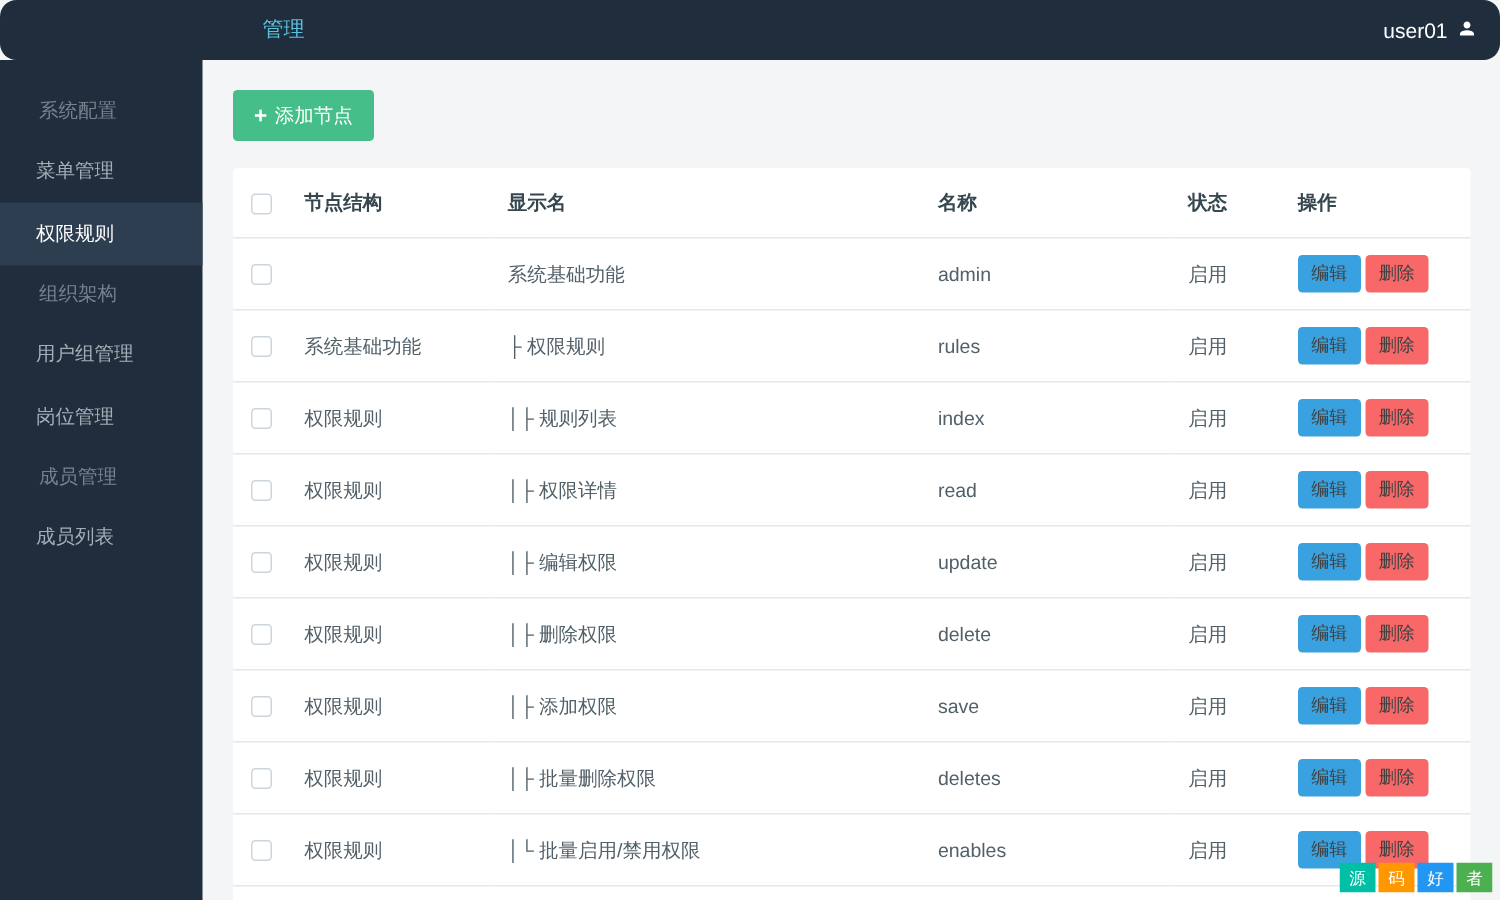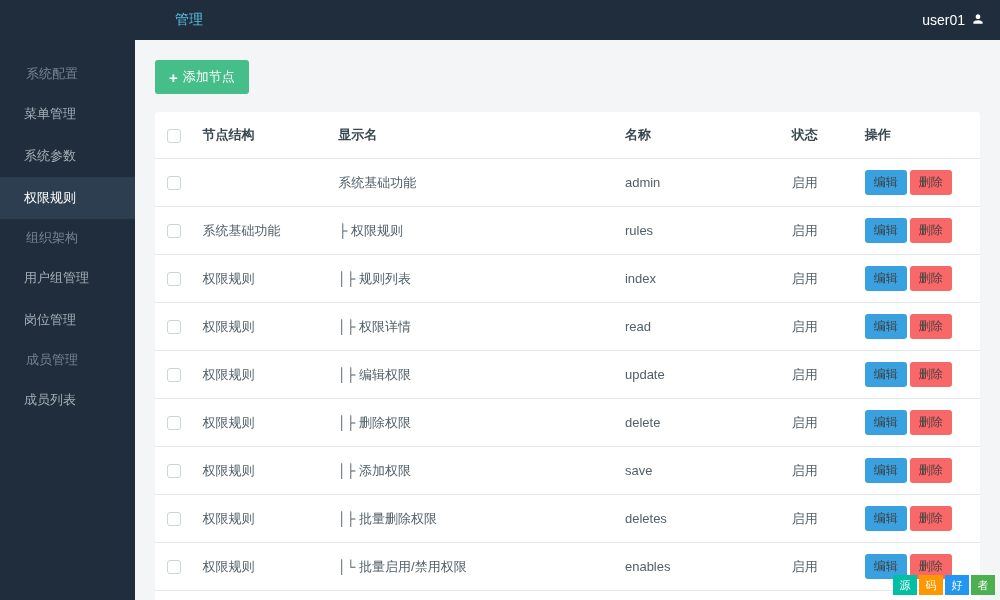--- a/index.html
+++ b/index.html
@@ -1,18 +1,18 @@
 <!DOCTYPE html>
 <html><head>
   <meta charset="utf-8">
   <style>
     * { margin: 0; padding: 0; box-sizing: border-box; }
     body { font-family: "Microsoft YaHei", Arial, sans-serif; font-size: 13px; color: #333; background: #f4f5f7; }
     
-    .topbar { height: 40px; background: #1f2d3d; display: flex; align-items: center; justify-content: space-between; padding: 0 15px; }
+    .topbar { height: 40px; background: #1f2d3d; display: flex; align-items: center; justify-content: space-between; padding: 0 15px; border-radius: 11px; }
     .topbar-left { display: flex; align-items: center; gap: 40px; }
     .topbar-logo { width: 120px; height: 20px; }
     .topbar-nav { color: #5bc0de; font-size: 14px; }
     .topbar-user { color: #ffffff; display: flex; align-items: flex-start; gap: 6px; font-size: 14px; }
     .user-icon { width: 14px; height: 14px; }
     
     .layout { display: flex; height: calc(100vh - 40px); }
     
     .sidebar { width: 135px; background: #1f2d3d; padding-top: 15px; color: #8a97a8; flex-shrink: 0; }
     .sidebar-section { color: #76838f; font-size: 13px; padding: 10px 26px; }
@@ -57,21 +57,20 @@
     <svg class="user-icon" viewBox="0 0 24 24" fill="#fff">
         <path d="M12 12c2.2 0 4-1.8 4-4s-1.8-4-4-4-4 1.8-4 4 1.8 4 4 4zm0 2c-2.7 0-8 1.3-8 4v2h16v-2c0-2.7-5.3-4-8-4z"></path>
       </svg>
   </div>
 </div>
 
 <div class="layout">
   <div class="sidebar" id="sidebar">
       <div class="sidebar-section">系统配置</div>
       <div class="sidebar-item">菜单管理</div>
-      <div class="sidebar-item">系统参数</div>
       <div class="sidebar-item active">权限规则</div>
       <div class="sidebar-section">组织架构</div>
       <div class="sidebar-item">用户组管理</div>
       <div class="sidebar-item">岗位管理</div>
       <div class="sidebar-section">成员管理</div>
       <div class="sidebar-item">成员列表</div>
     </div>
 
   <div class="main">
     <button class="btn-add">

